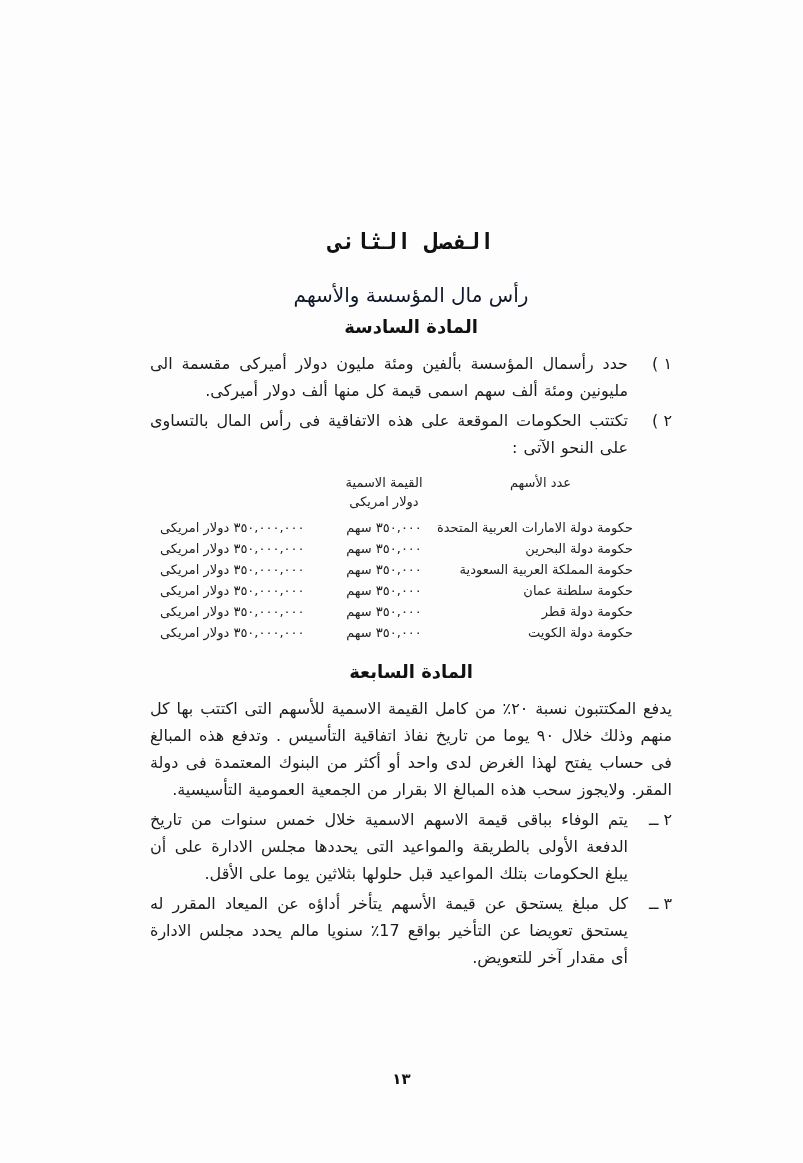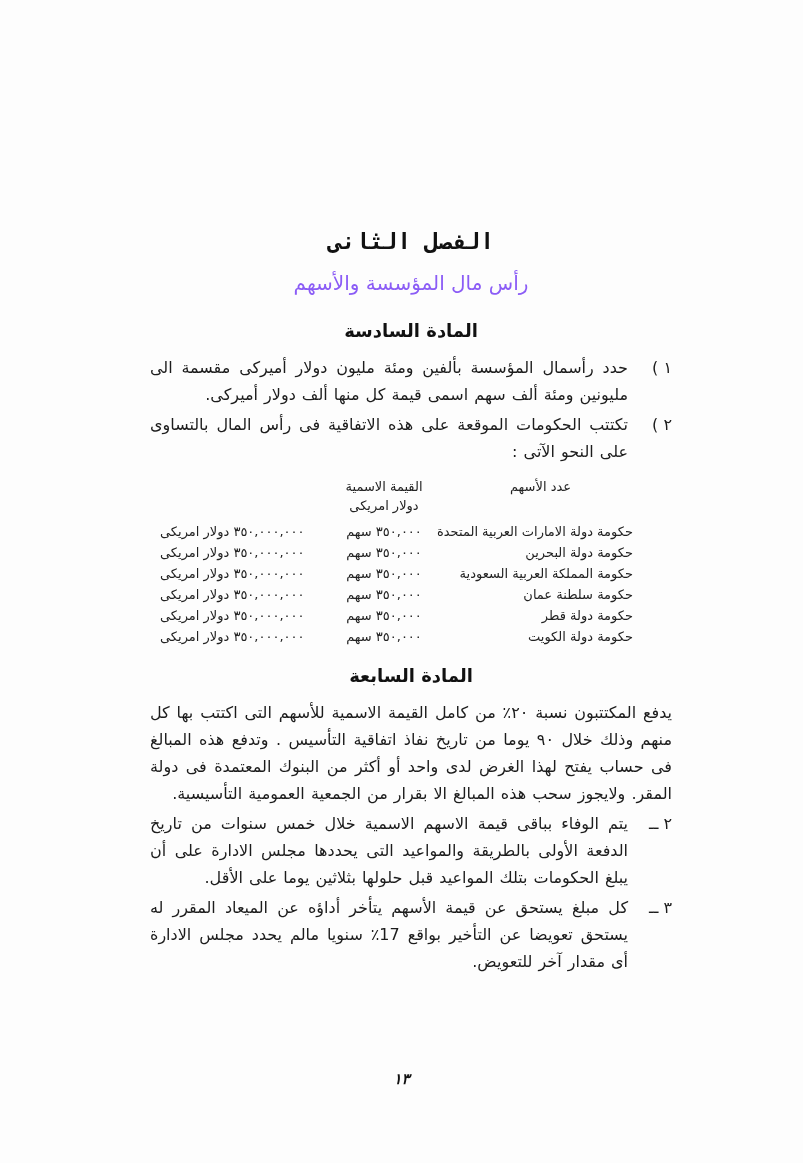--- a/index.html
+++ b/index.html
@@ -26,35 +26,35 @@
   .chapter-title {
     margin-top: 226px;
     text-align: center;
     font-size: 23px;
     font-weight: 700;
     color: #111;
     line-height: 34px;
     font-family: Liberation Mono, monospace;
   }
   .chapter-subtitle {
-    margin-top: 8px;
+    margin-top: 20px;
     text-align: center;
     font-size: 20px;
-    color: #8b5cf6;
+    color: #0f172a;
     line-height: 30px;
   }
   .article-heading {
     text-align: center;
     font-size: 18px;
     font-weight: 700;
     color: #111;
     line-height: 26px;
   }
   .article-heading.first {
-    margin-top: 20px;
+    margin-top: 4px;
   }
   .article-heading.second {
     margin-top: 16px;
   }
   .clauses {
     margin-top: 10px;
   }
   .clause {
     display: flex;
     flex-direction: row; 
@@ -101,21 +101,20 @@
   .cell.value { text-align: left; white-space: nowrap; }
   .page-number {
     position: absolute;
     left: 0;
     right: 0;
     top: 1070px;
     text-align: center;
     font-size: 15px;
     font-weight: 700;
     color: #111;
-    font-style: italic;
   }
 </style>
 </head>
 <body>
 
 <div class="page">
   <div class="content">
 
     <div class="chapter-title">الفصل الثانى</div>
     <div class="chapter-subtitle">رأس مال المؤسسة والأسهم</div>

